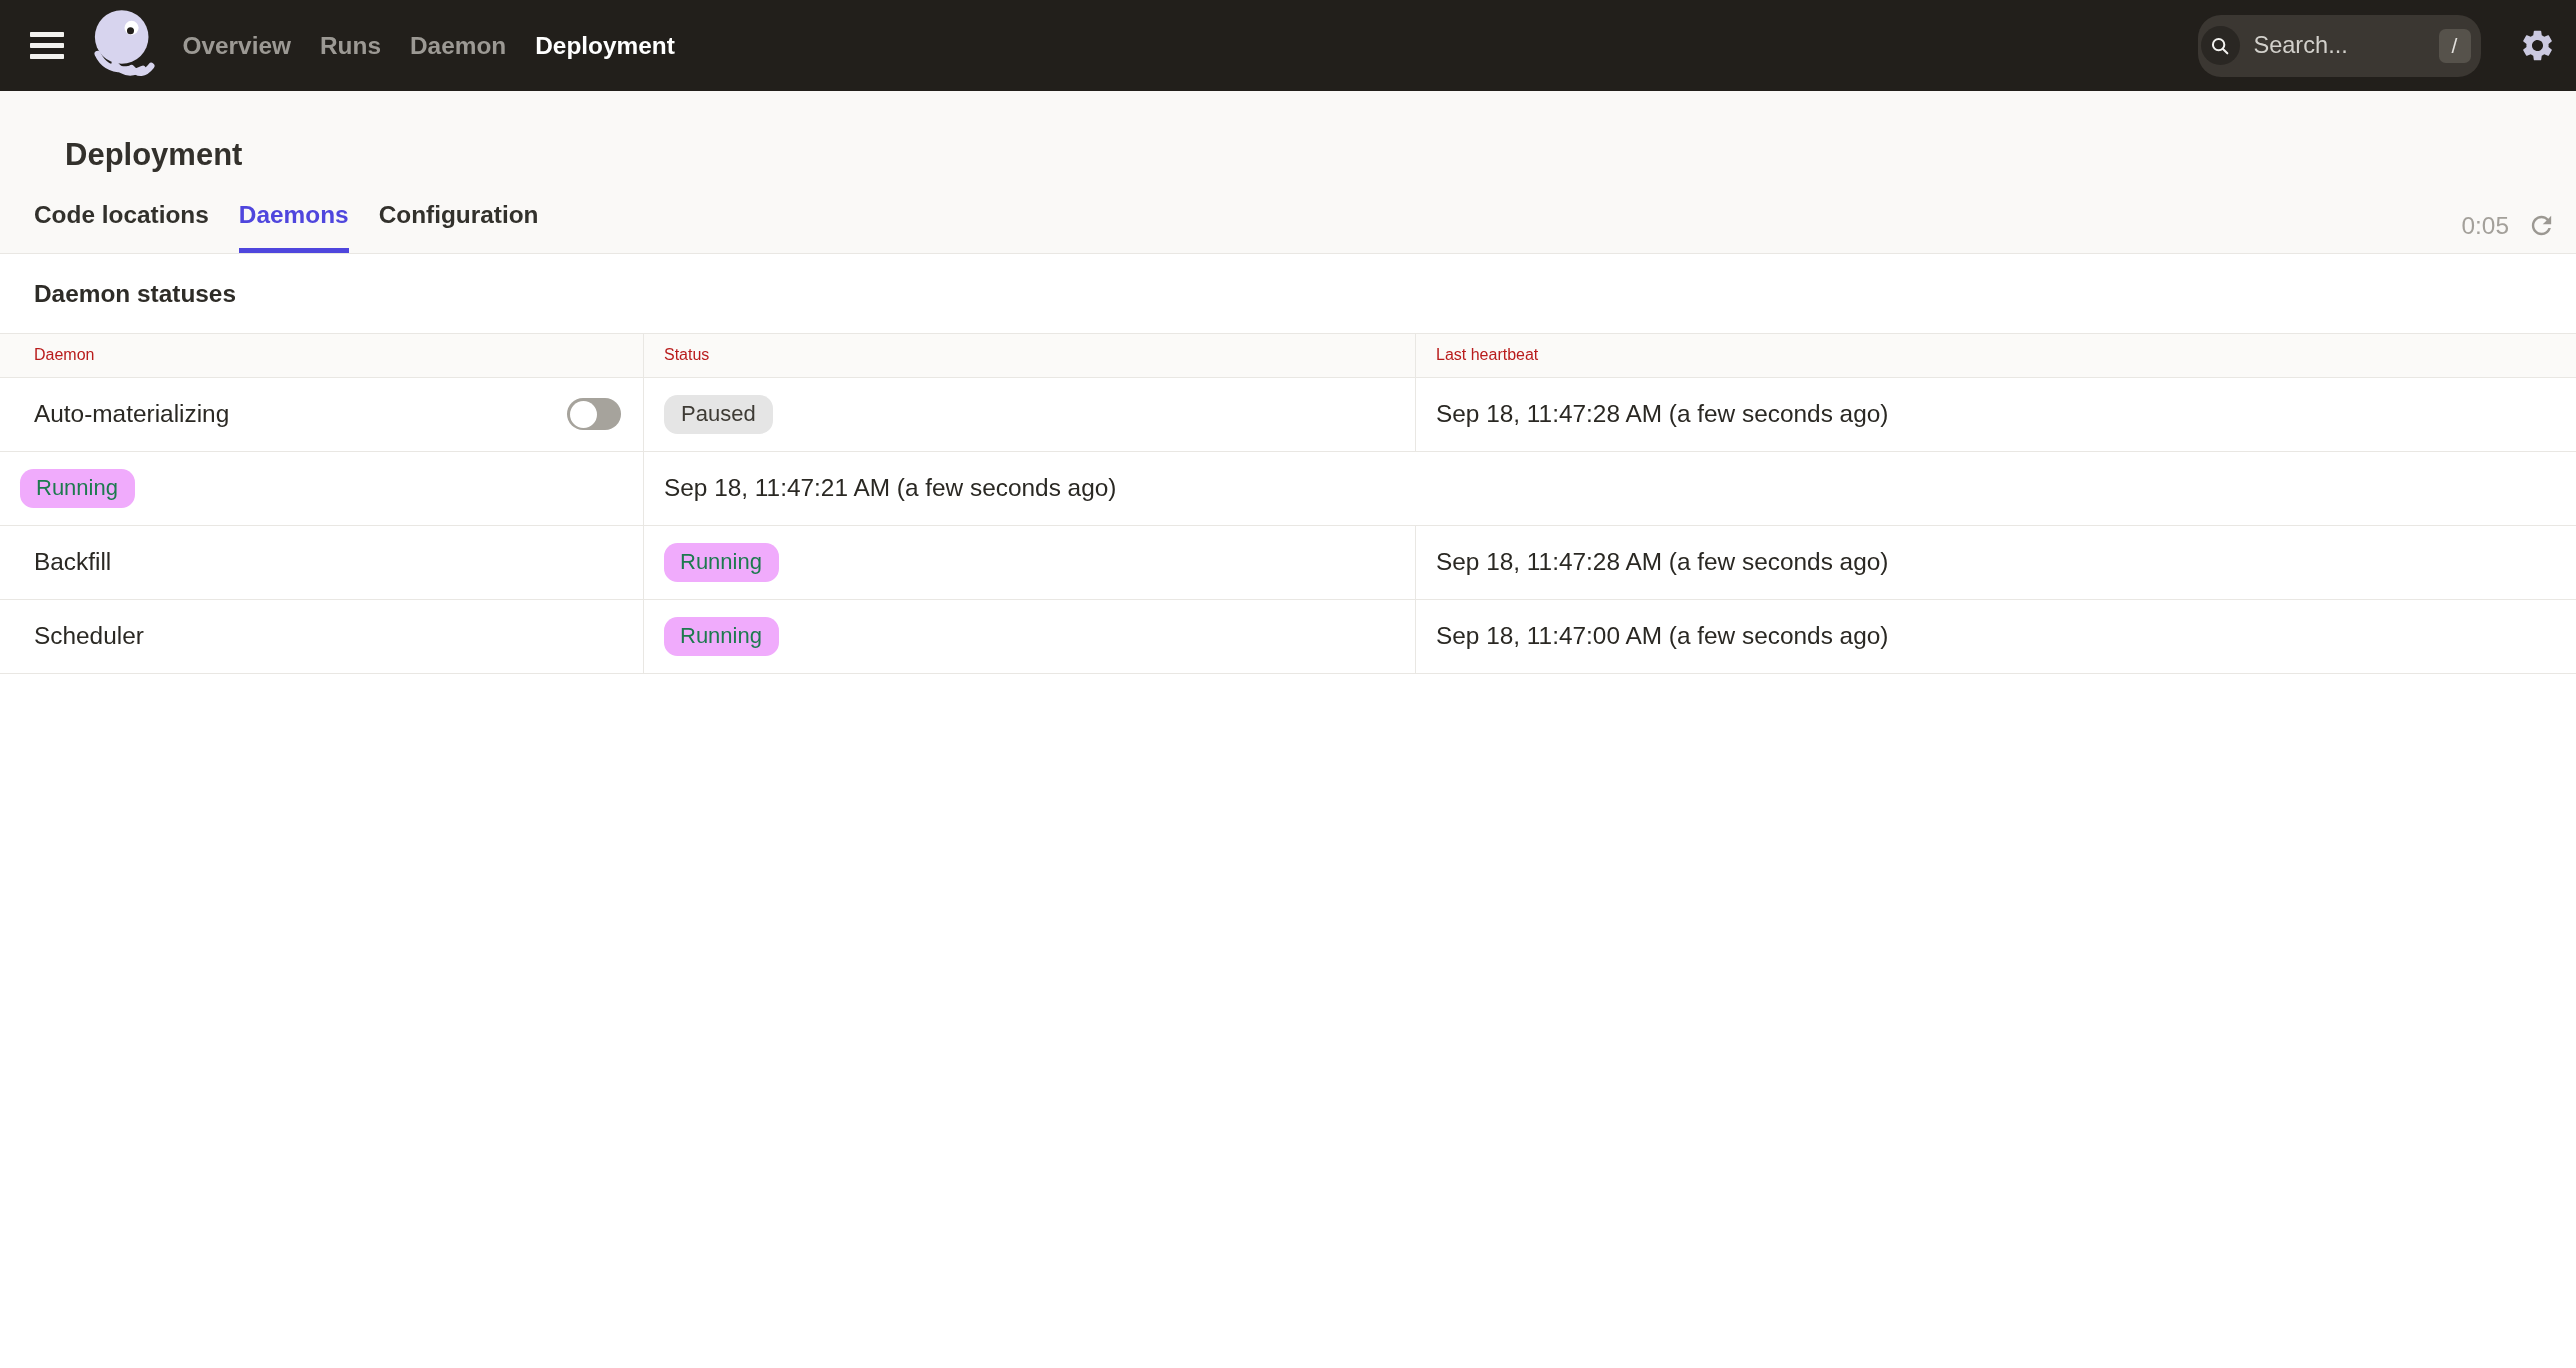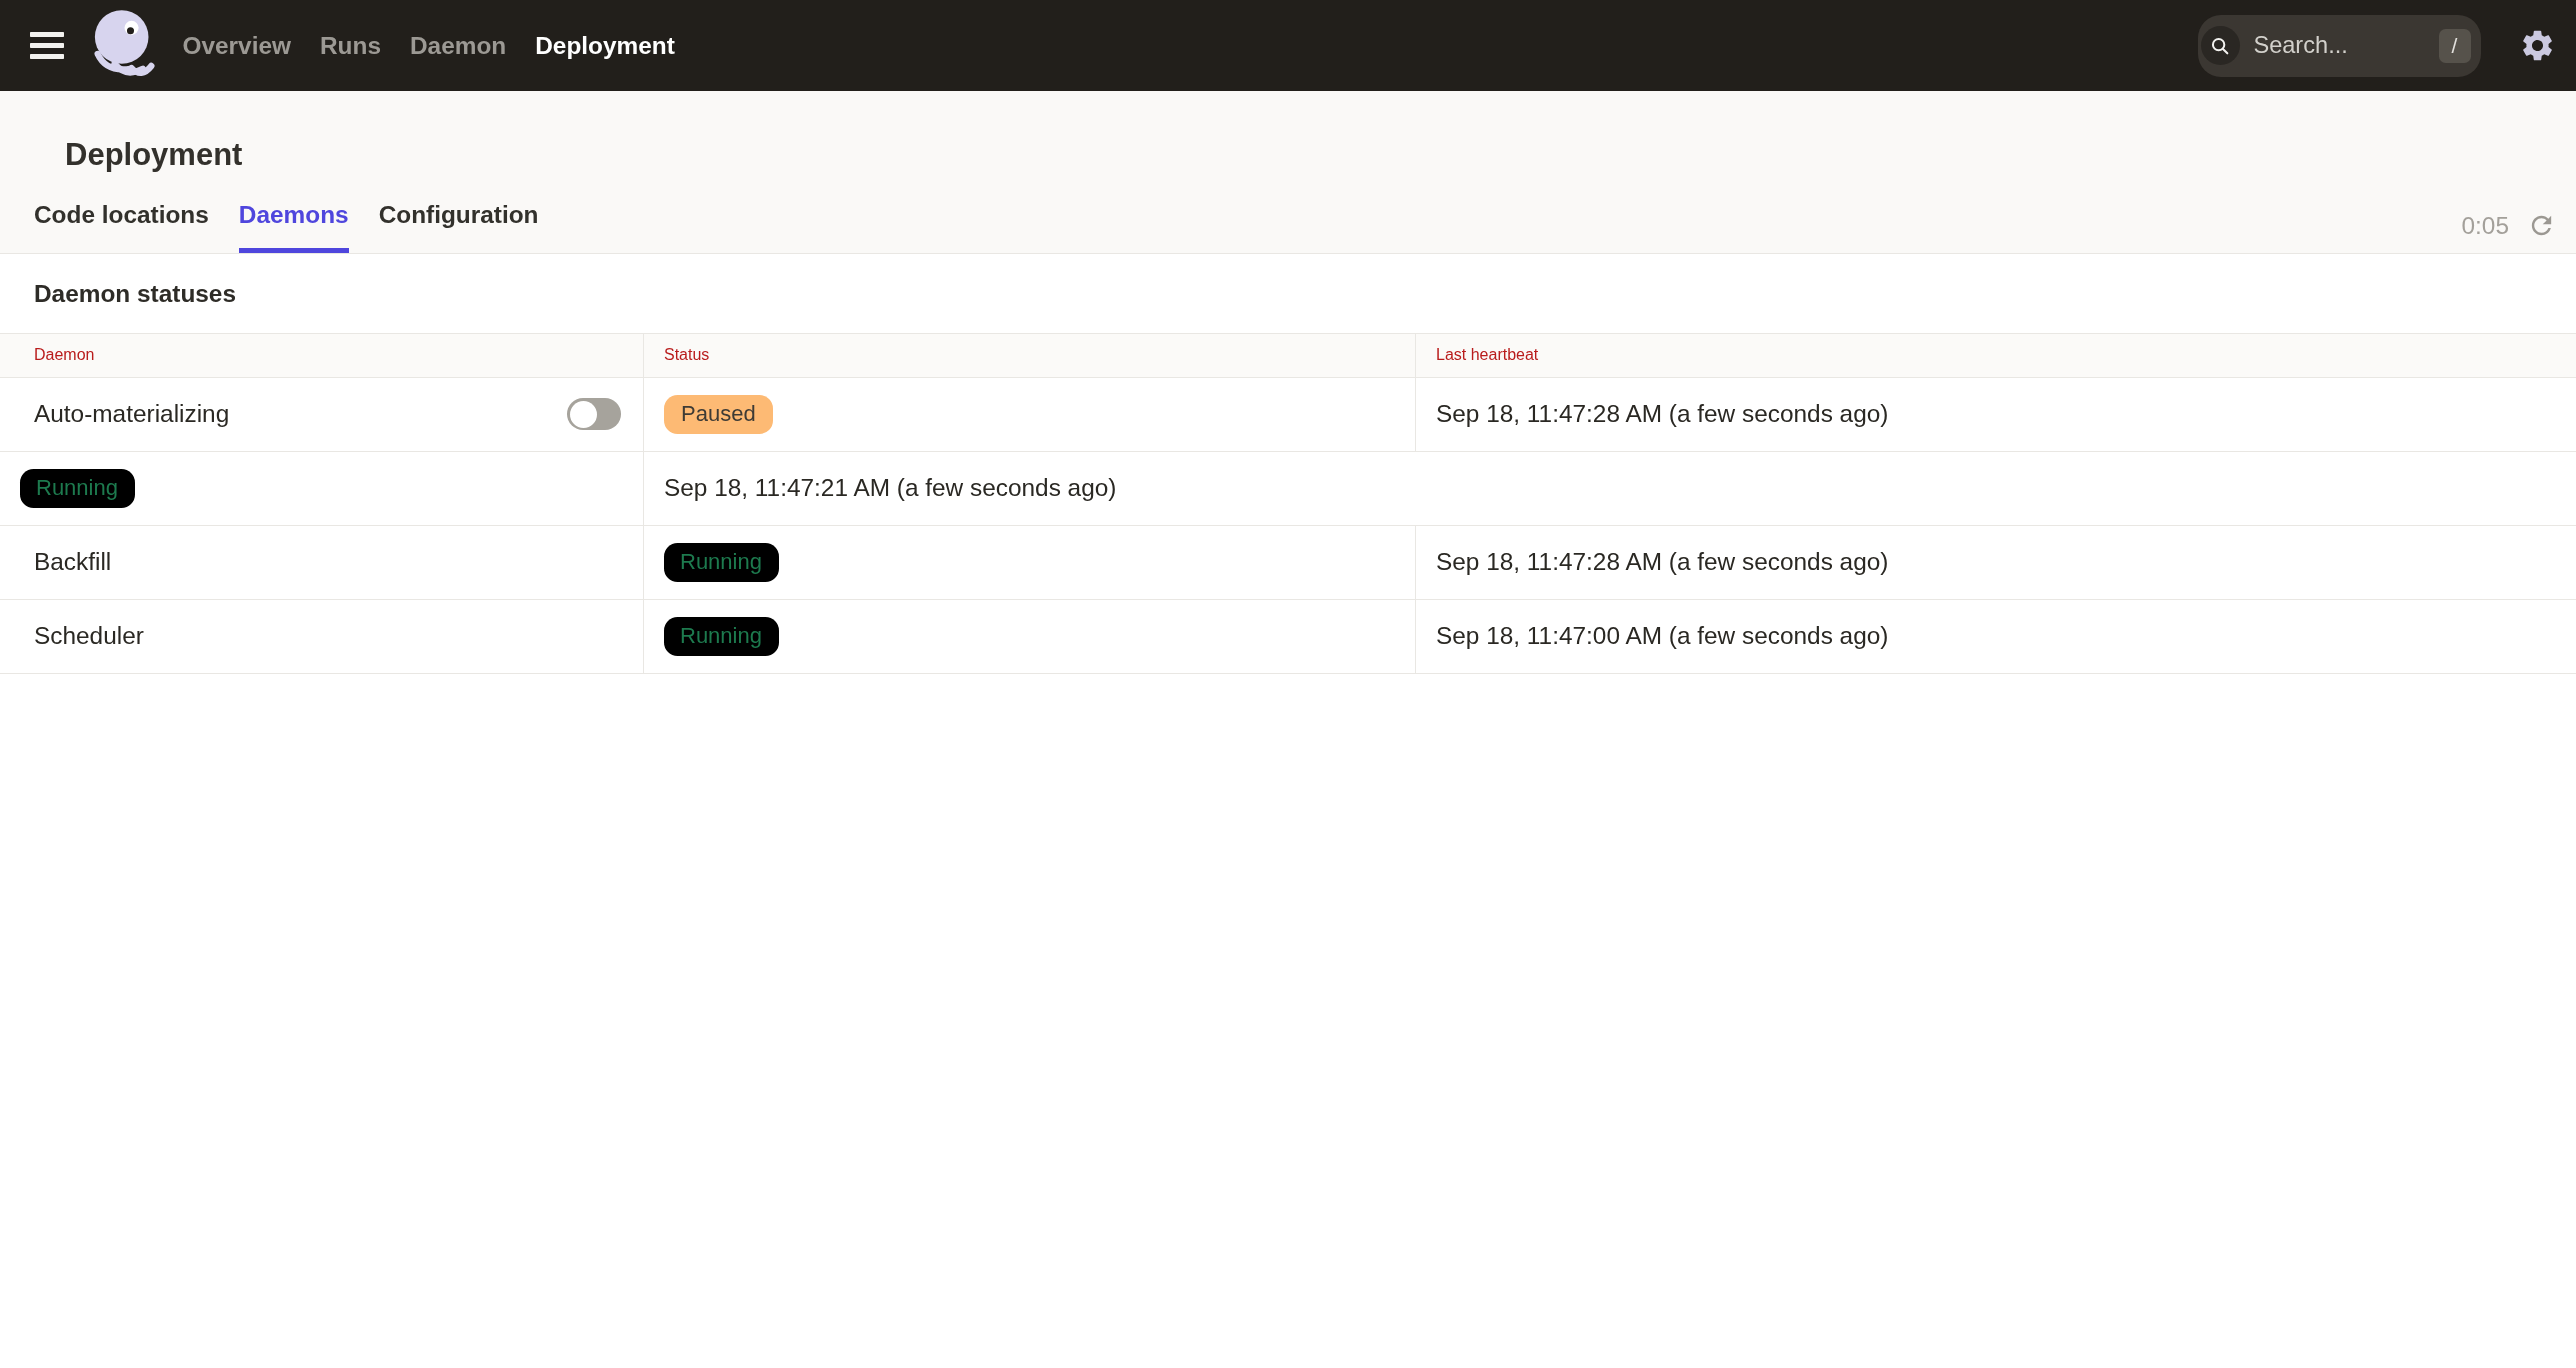--- a/index.html
+++ b/index.html
@@ -43,22 +43,22 @@
   .cell { display:flex; align-items:center; padding-left:20px; border-right:1.7px solid #E9E7E3; overflow:hidden; }
   .cell.first { padding-left:34px; }
   .cell.last { border-right:none; }
   .trow .cell { font-size:24.4px; color:#2A2823; }
   .daemon-cell { justify-content:space-between; padding-right:22px; }
 
   .toggle { width:54px; height:32px; border-radius:16px; background:#A6A39C; position:relative; border:none; cursor:pointer; flex:none; }
   .toggle .knob { position:absolute; left:2.5px; top:2.5px; width:27px; height:27px; border-radius:50%; background:#FFFFFF; }
 
   .badge { display:inline-flex; align-items:center; height:39px; padding:0 17px; border-radius:13.5px; font-size:22px; line-height:1; }
-  .badge.paused { background:#fdba74; color:#3E3B35; }
-  .badge.running { background:#000000; color:#1D7A4E;padding-left:16px; }
+  .badge.paused { background:#e5e5e5; color:#3E3B35; }
+  .badge.running { background:#f0abfc; color:#1D7A4E;padding-left:16px; }
 </style>
 </head>
 <body>
 
 <header class="topnav">
   <button class="hamburger" aria-label="menu">
     <span></span>
       <span></span>
       <span></span>
   </button>

